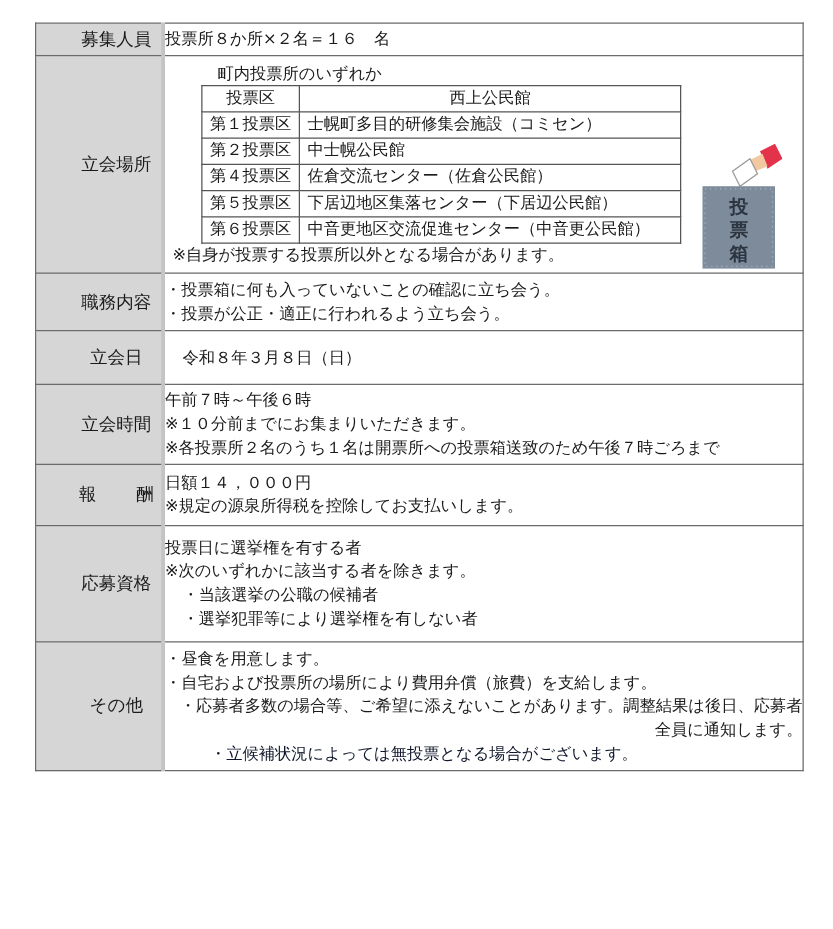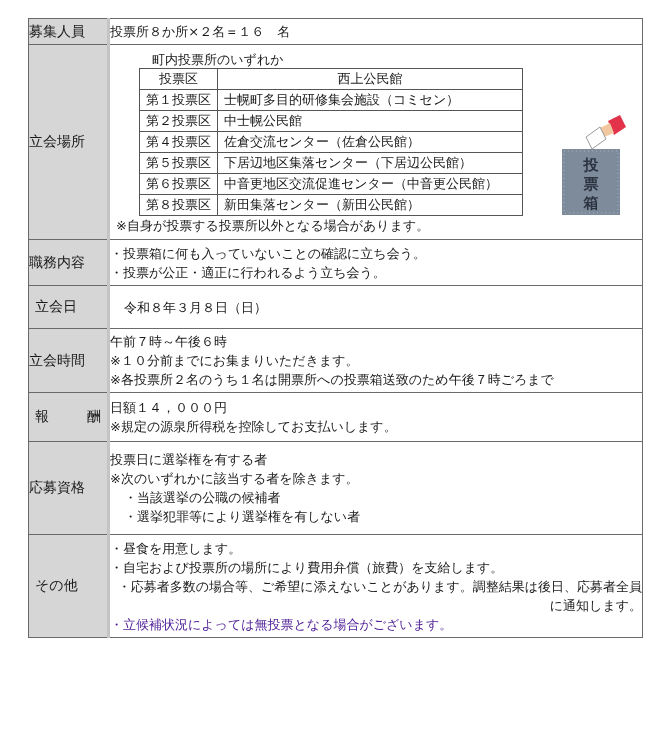--- a/index.html
+++ b/index.html
@@ -15,32 +15,33 @@
   }
   .doc-table > tbody > tr > td {
     border: 1px solid #6a6a6a;
     padding: 0;
     vertical-align: middle;
   }
   .doc-table > tbody > tr > td.label {
     width: 72px;
     background: #d6d6d6;
     border-right: 3px solid #c4c4c4;
-    text-align: left;
+    text-align: center;
     font-size: 14px;
     letter-spacing: 0px;
     white-space: nowrap;
+    padding-left: 28px;
   }
   .label.spaced { letter-spacing: 8px; padding-left: 6px; }
   .label .reward-wrap { display: flex; justify-content: space-between; padding: 0 6px; }
   .content { padding: 2px 6px; line-height: 19px; font-size: 13px; }
   .line { display: block; white-space: nowrap; }
   .indent { padding-left: 14px; }
   .hang { padding-left: 7px; text-indent: -7px; white-space: normal; }
-  .red { color: #4c1d95; }
+  .red { color: #0f172a; padding-left: 36px; }
 
   .venue-wrap { position: relative; padding: 6px 6px 4px 6px; }
   .venue-table {
     border-collapse: collapse; margin-left: 23px; margin-top: 0px;
     font-size: 13px;
   }
   .venue-table th, .venue-table td {
     border: 1px solid #555;
     height: 20px; padding: 0 6px; line-height: 20px;
     font-weight: normal; white-space: nowrap;
@@ -94,24 +95,20 @@
                 <td class="district">第４投票区</td>
                 <td class="place">佐倉交流センター（佐倉公民館）</td>
               </tr>
               <tr>
                 <td class="district">第５投票区</td>
                 <td class="place">下居辺地区集落センター（下居辺公民館）</td>
               </tr>
               <tr>
                 <td class="district">第６投票区</td>
                 <td class="place">中音更地区交流促進センター（中音更公民館）</td>
-              </tr>
-              <tr>
-                <td class="district">第８投票区</td>
-                <td class="place">新田集落センター（新田公民館）</td>
               </tr>
             </tbody>
           </table>
           <span class="line" style="line-height:19px;">※自身が投票する投票所以外となる場合があります。</span>
 
           <div class="ballot-box">
             <svg width="66" height="100" viewBox="0 0 66 100" xmlns="http://www.w3.org/2000/svg">
 
               <polygon points="48,6 60,0 66,12 54,20" fill="#e2334a"></polygon>
 

